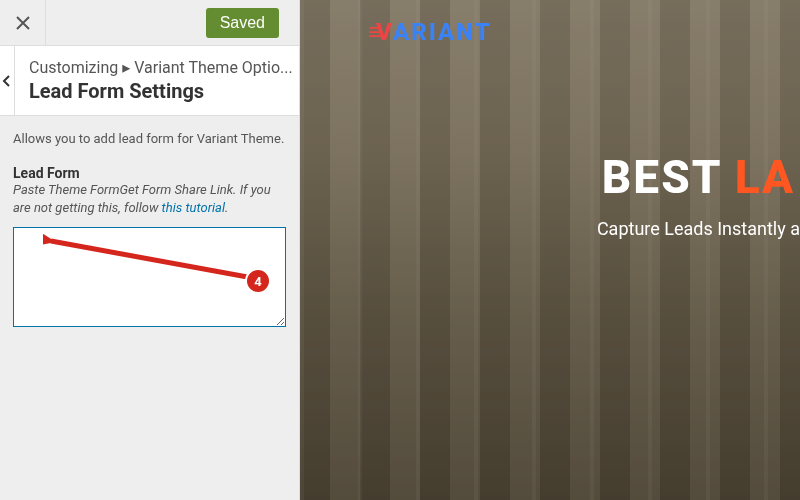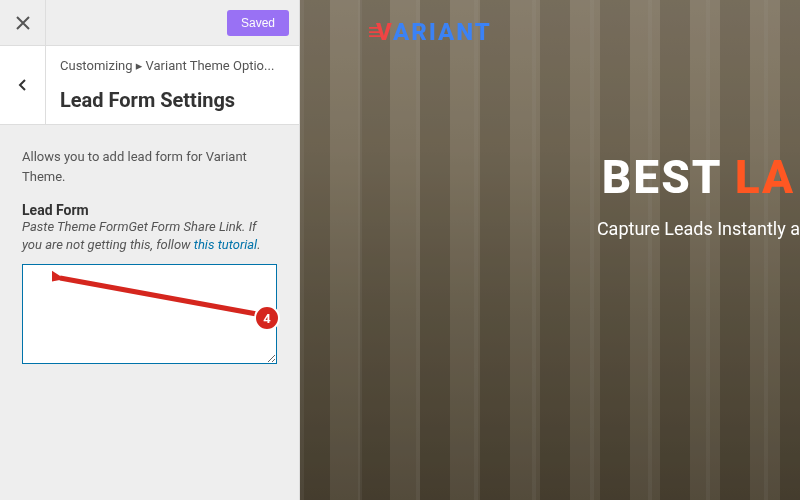--- a/index.html
+++ b/index.html
@@ -32,27 +32,27 @@
       align-items: center;
       justify-content: center;
       border-right: 1px solid #ddd;
       cursor: pointer;
       color: #444;
       font-size: 16px;
       font-weight: bold;
     }
     .topbar-spacer { flex: 1; }
     .saved-btn {
-      background: #8b5cf6;
+      background: #4d7c0f;
       color: #fff;
       border: none;
       padding: 6px 14px;
       border-radius: 3px;
-      font-size: 12px;
-      margin-right: 10px;
+      font-size: 16px;
+      margin-right: 20px;
       cursor: pointer;
       opacity: 0.85;
     }
     .header-row {
       display: flex;
       background: #fff;
       border-bottom: 1px solid #ddd;
     }
     .back-btn {
       width: 46px;
@@ -61,34 +61,34 @@
       justify-content: center;
       border-right: 1px solid #ddd;
       cursor: pointer;
       color: #444;
     }
     .header-content {
       flex: 1;
       padding: 12px 14px;
     }
     .breadcrumb {
-      font-size: 13px;
+      font-size: 16px;
       color: #555;
       white-space: nowrap;
       overflow: hidden;
       text-overflow: ellipsis;
-      margin-bottom: 15px;
+      margin-bottom: 2px;
     }
     .panel-title {
       font-size: 20px;
       font-weight: 700;
       color: #333;
     }
     .panel-body {
-      padding: 22px;
+      padding: 13px;
       font-size: 13px;
       color: #555;
     }
     .desc { margin-bottom: 16px; line-height: 1.5; }
     .section-label {
       font-weight: bold;
       color: #333;
       font-size: 14px;
     }
     .hint {

